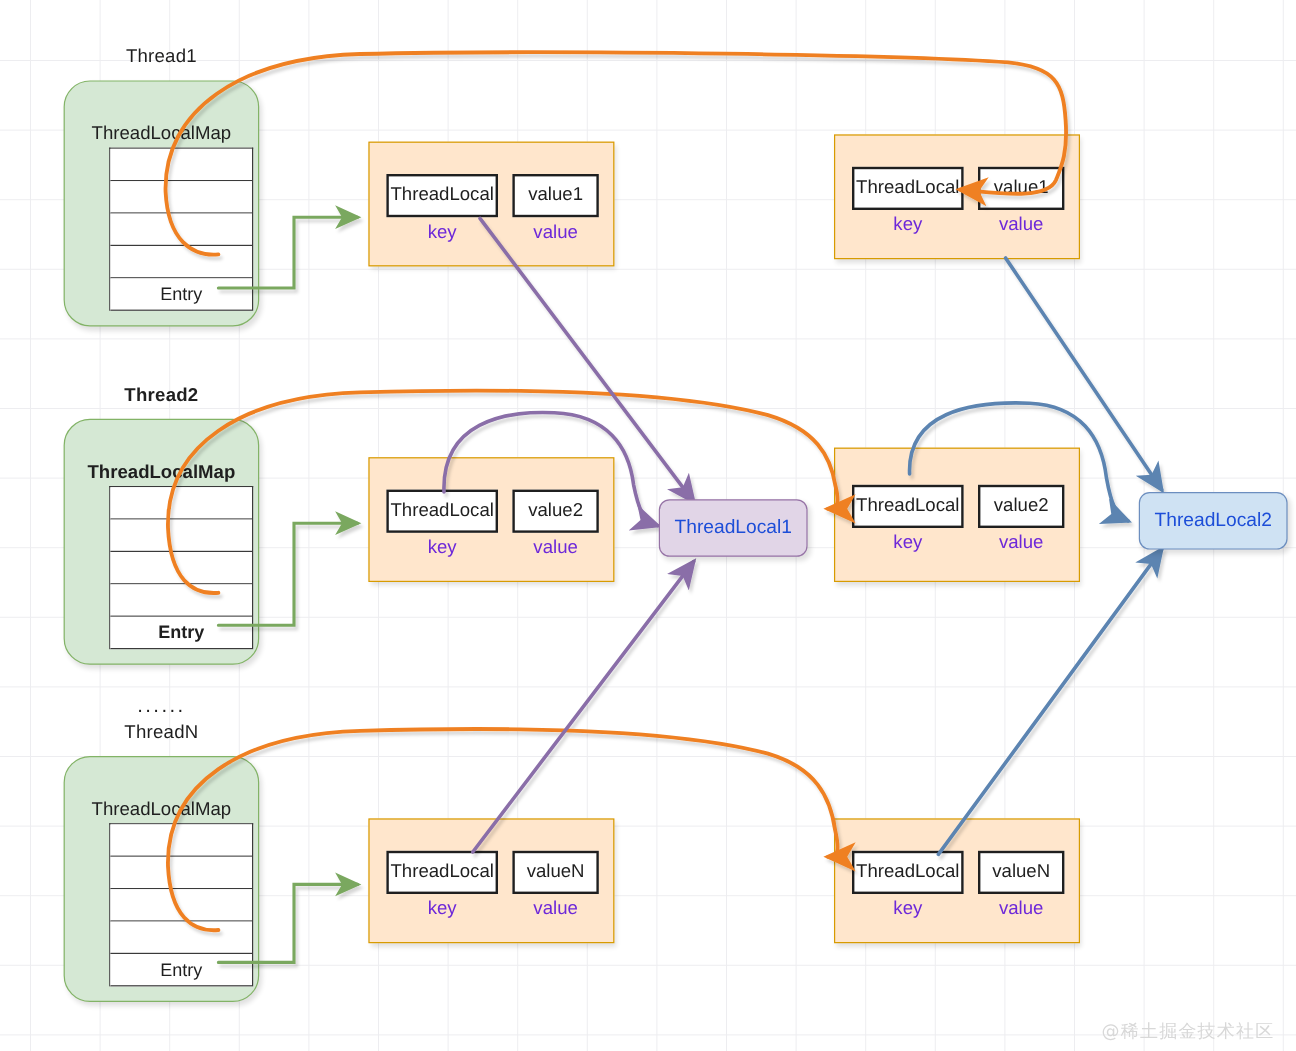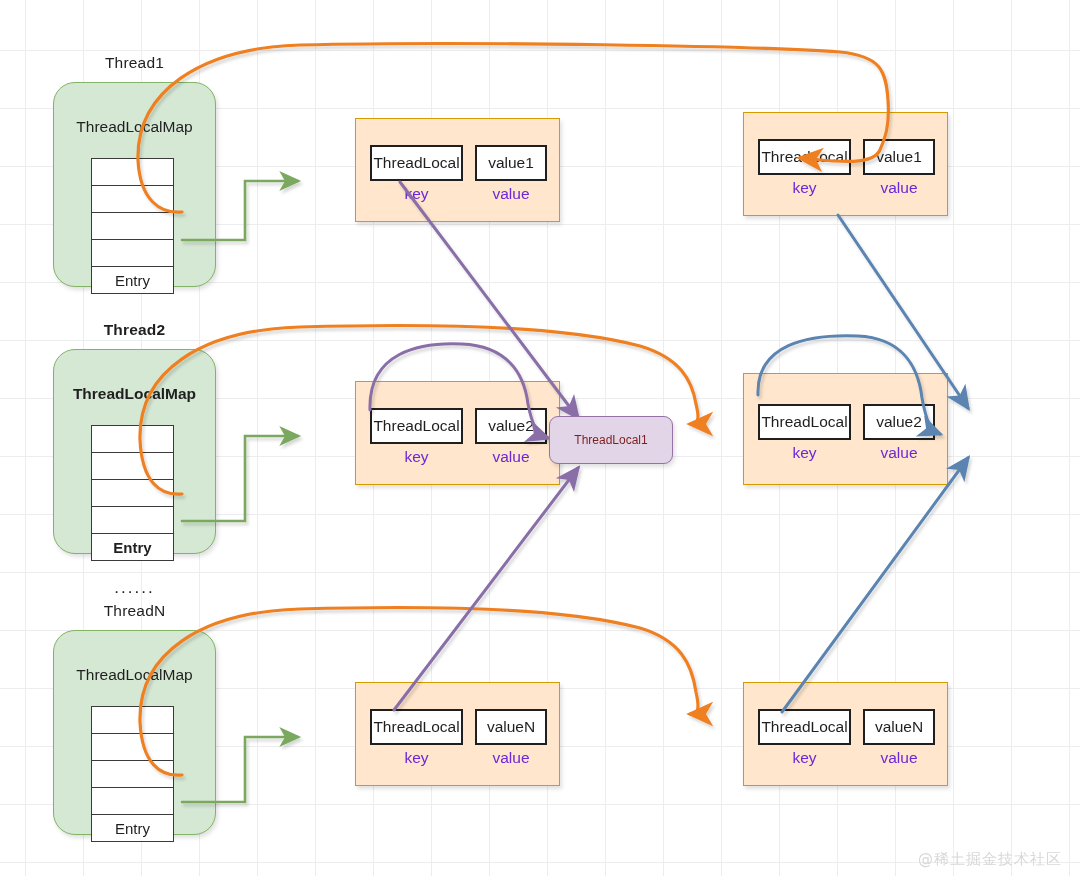--- a/index.html
+++ b/index.html
@@ -64,22 +64,22 @@
     position: absolute;
     width: 100%;
     text-align: center;
     top: 36px;
     font-size: 15.5px;
     color: #1f1f1f;
   }
   .map-table {
     position: absolute;
     left: 38px;
-    top: 76px;
-    width: 83px;
+    top: 56px;
+    width: 120px;
     border: 1.6px solid #3a3a3a;
     border-bottom: none;
     background: #ffffff;
     box-sizing: border-box;
   }
   .map-row {
     height: 27px;
     border-bottom: 1.6px solid #3a3a3a;
     background: #ffffff;
     font-size: 15px;
@@ -90,21 +90,20 @@
     box-sizing: border-box;
   }
 
   
   .entry-box {
     position: absolute;
     background: #ffe6cc;
     border: 1.6px solid #d79b00;
     box-shadow: 2px 3px 4px rgba(0,0,0,.12);
     box-sizing: border-box;
-    margin-left: 48px;
   }
   .cell {
     position: absolute;
     background: #ffffff;
     border: 2px solid #1f1f1f;
     box-sizing: border-box;
     display: flex;
     align-items: center;
     justify-content: center;
     font-size: 15.5px;
@@ -119,22 +118,22 @@
   }
 
   
   .target {
     position: absolute;
     border-radius: 9px;
     box-sizing: border-box;
     display: flex;
     align-items: center;
     justify-content: center;
-    font-size: 12px;
-    color: #7f1d1d;
+    font-size: 16px;
+    color: #1d4ed8;
     box-shadow: 2px 3px 4px rgba(0,0,0,.12);
     z-index: 6;
   }
   .target.purple { background: #e1d5e7; border: 1.6px solid #9673a6; }
   .target.blue   { background: #cfe2f3; border: 1.6px solid #6c8ebf; }
 
   .watermark {
     position: absolute;
     right: 18px;
     bottom: 7px;
@@ -192,21 +191,21 @@
 
       <path d="M 838,215 L 968,408" stroke="#5b84b1" stroke-width="3" marker-end="url(#ar-blue)"></path>
 
       <path d="M 758,395 C 756,344 808,334 858,336 C 900,338 918,364 922,398
                C 926,420 930,430 940,434" stroke="#5b84b1" stroke-width="3" marker-end="url(#ar-blue)"></path>
 
       <path d="M 782,712 L 968,458" stroke="#5b84b1" stroke-width="3" marker-end="url(#ar-blue)"></path>
     </g>
   </svg>
 
-  <div class="thread-group" style="left:53px; top:67px; width:163px; height:205px;margin-top:15px;">
+  <div class="thread-group" style="left:53px; top:67px; width:163px; height:205px;">
     <div class="thread-box"></div>
     <div class="thread-title">Thread1</div>
     <div class="map-label">ThreadLocalMap</div>
     <div class="map-table">
       <div class="map-row"></div>
       <div class="map-row"></div>
       <div class="map-row"></div>
       <div class="map-row"></div>
       <div class="map-row">Entry</div>
     </div>
@@ -276,16 +275,17 @@
 
   <div class="entry-box" style="left:695px; top:682px; width:205px; height:104px;">
     <div class="cell" style="left:14px; top:26px; width:93px; height:36px;">ThreadLocal</div>
     <div class="cell" style="left:119px; top:26px; width:72px; height:36px;">valueN</div>
     <div class="cell-caption" style="left:14px; top:66px; width:93px;">key</div>
     <div class="cell-caption" style="left:119px; top:66px; width:72px;">value</div>
   </div>
 
   <div class="target purple" style="left:549px; top:416px; width:124px; height:48px;">ThreadLocal1</div>
 
+  <div class="target blue" style="left:949px; top:410px; width:124px; height:48px;">ThreadLocal2</div>
 
   <div class="watermark">@稀土掘金技术社区</div>
 
 </div>
 
 </body></html>

